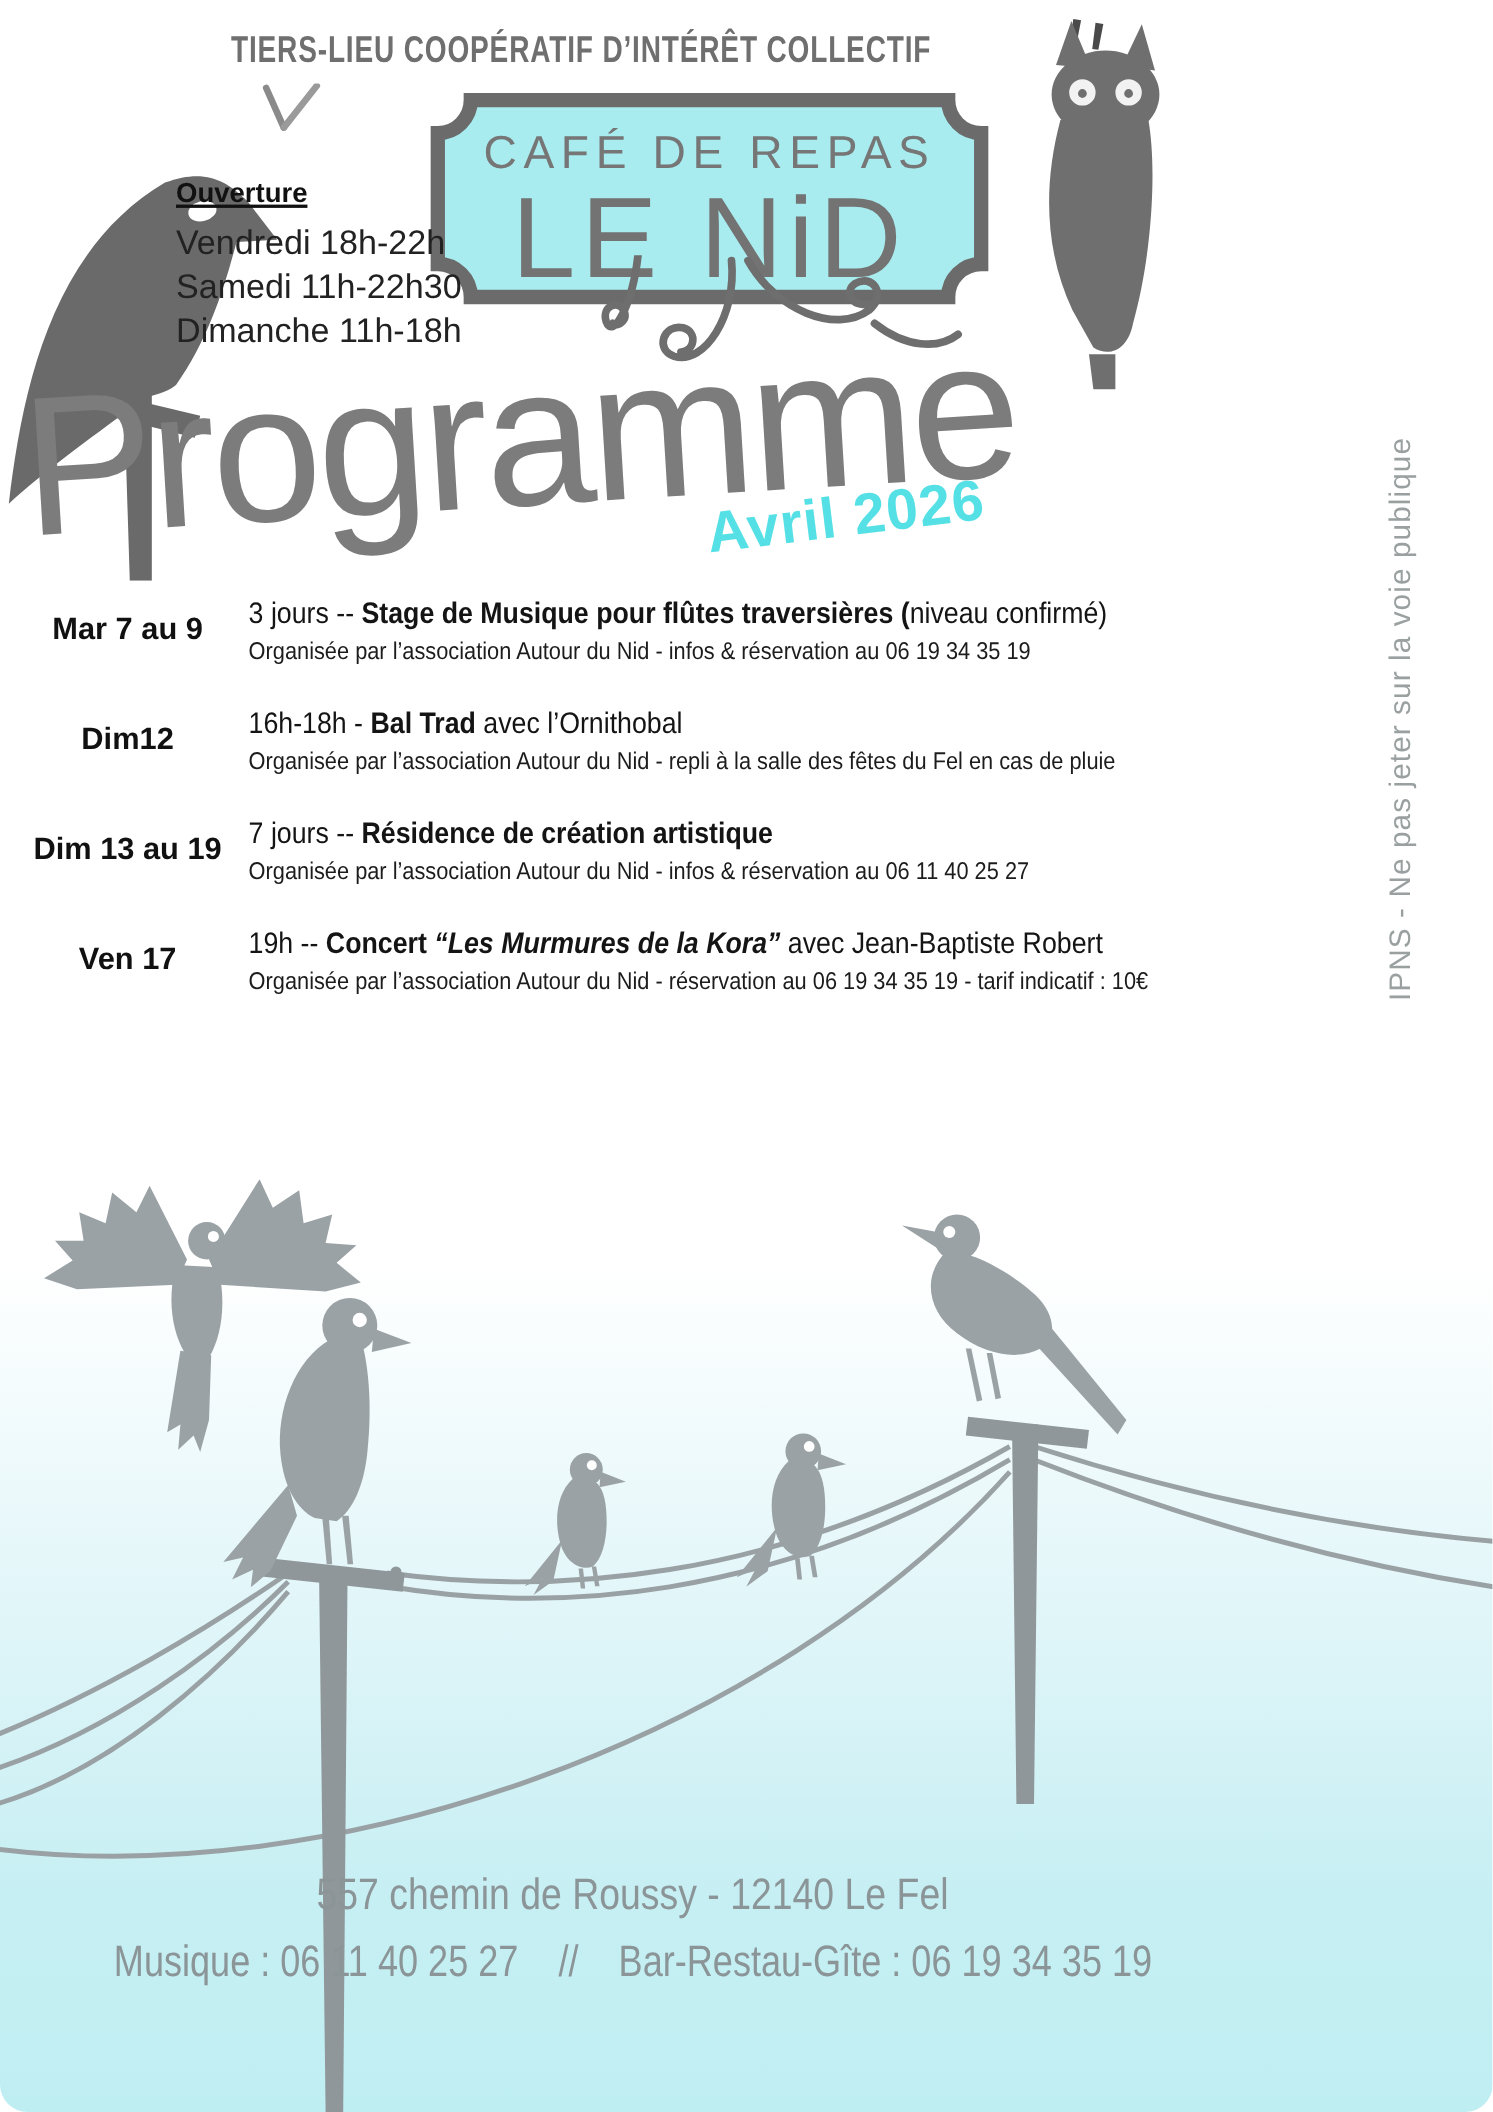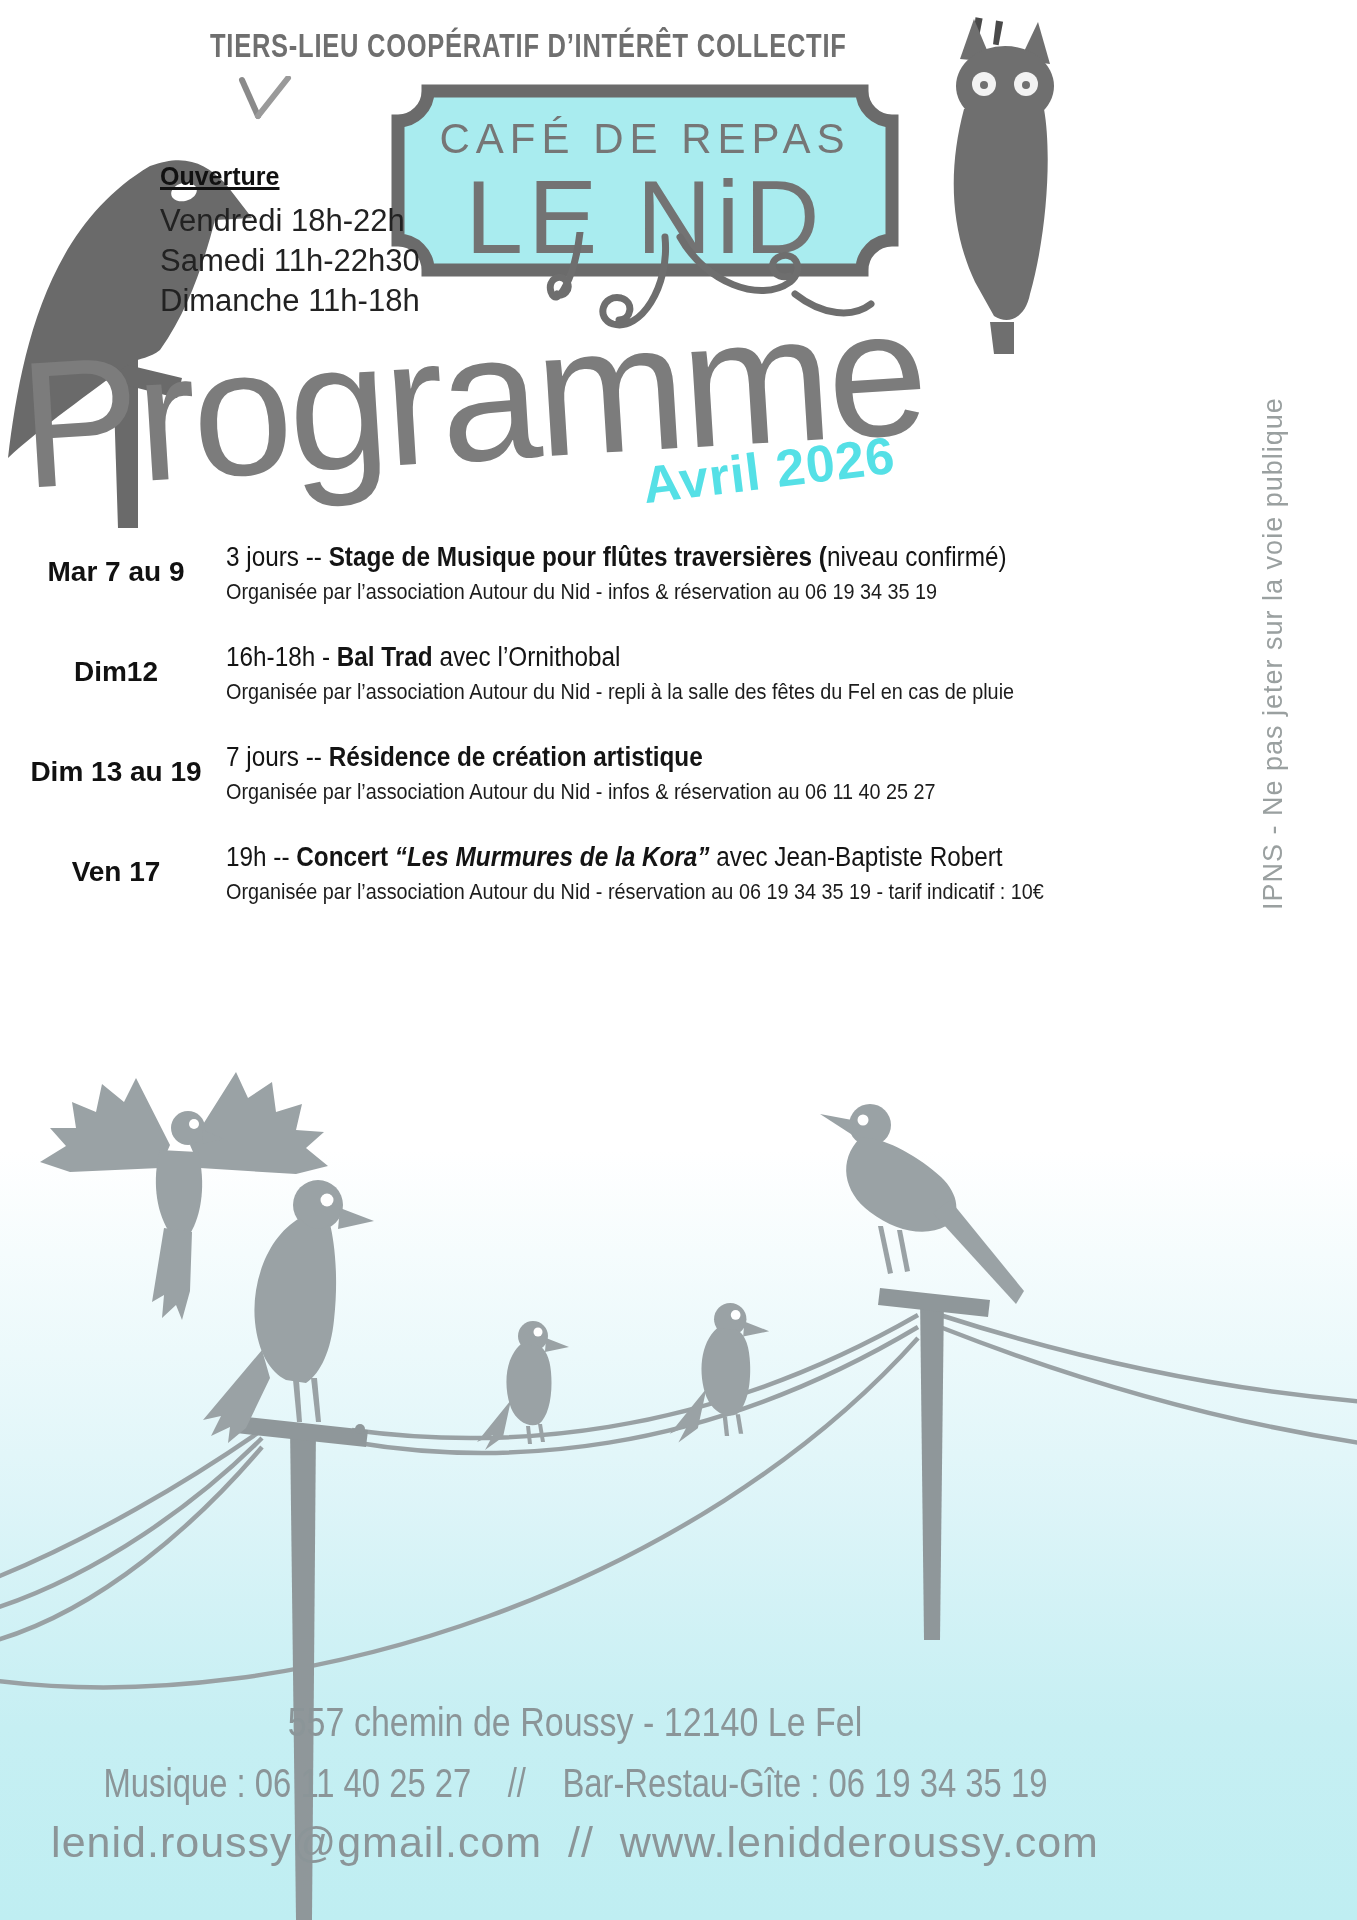--- a/index.html
+++ b/index.html
@@ -1,18 +1,18 @@
 <!DOCTYPE html>
 <html><head>
 <meta charset="utf-8">
 <style>
   html,body { margin:0; padding:0; background:#ffffff; }
   .poster {
     position:relative; width:1357px; height:1920px; background:#ffffff;
-    overflow:hidden; font-family:"Liberation Sans", sans-serif; color:#1a1a1a;
+    overflow:hidden; font-family:"Liberation Sans", sans-serif; color:#1a1a1a;border-radius:25px;
   }
   .abs { position:absolute; }
 
   
   .tagline {
     left:210px; top:26px; width:960px;
     font-size:34px; font-weight:700; letter-spacing:1px; color:#6f6f6f;
     transform:scaleX(0.75); transform-origin:left top; white-space:nowrap;
   }
   .exclaim {
@@ -254,16 +254,15 @@
       <path d="M 163,80 L 184,89 L 162,94 Z"></path>
       <path d="M 120,100 C 112,130 116,160 128,180 L 150,184 C 162,164 166,132 158,102 Z"></path>
       <path d="M 124,178 L 112,252 L 124,245 L 122,268 L 136,255 L 142,270 L 150,241 L 152,182 Z"></path>
       <circle cx="154" cy="74" r="5" fill="#ffffff"></circle>
     </g>
   </svg>
 
   <div class="abs footer">
     <div class="footer-address">557 chemin de Roussy - 12140 Le Fel</div>
     <div class="footer-phones">Musique : 06 11 40 25 27    //    Bar-Restau-Gîte : 06 19 34 35 19</div>
-    <div class="footer-web">lenid.roussy@gmail.com  //  www.lenidderoussy.com</div>
   </div>
 
 </div>
 
 </body></html>

